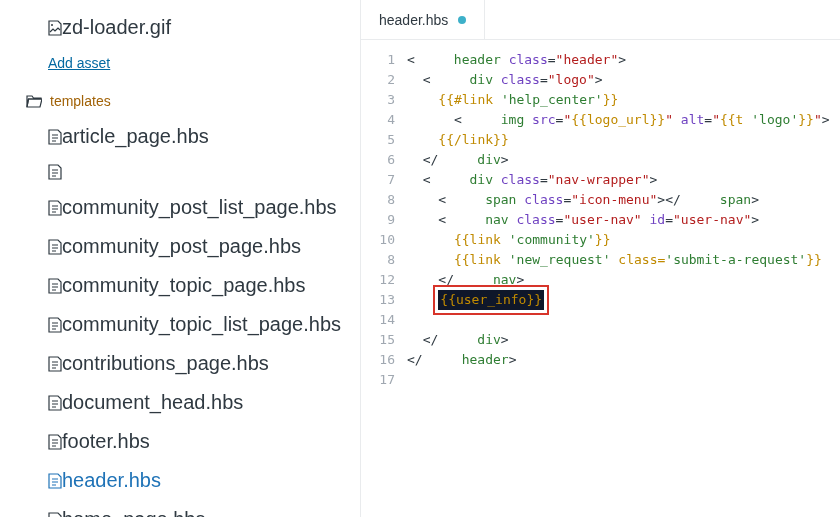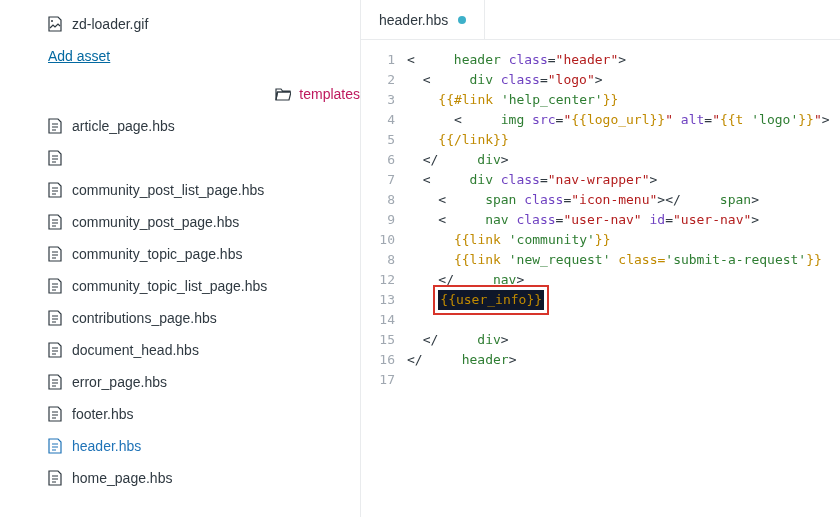--- a/index.html
+++ b/index.html
@@ -16,45 +16,44 @@
     .sidebar {
       width: 360px;
       padding: 8px 0 0 0;
       overflow-y: auto;
     }
     .asset-item, .file-item {
       display: flex;
       align-items: center;
       padding: 8px 0 8px 48px;
       cursor: pointer;
-      font-size: 14px;
-      color: #2f3941;
-      gap: 10px;
+      font-size: 20px;
+      color: #2f3941;
+      gap: 0;
     }
     .asset-item .icon, .file-item .icon, .folder-row .icon {
       flex-shrink: 0;
       display: inline-flex;
       align-items: center;
     }
     .add-asset {
       padding: 8px 0 14px 48px;
       color: #0369a1;
       text-decoration: underline;
       cursor: pointer;
       font-size: 14px;
     }
     .folder-row {
       display: flex;
       align-items: center;
       padding: 8px 0 8px 26px;
       gap: 8px;
       font-size: 14px;
-      color: #be185d;
-      cursor: pointer;
-      justify-content: flex-end;
+      color: #a16207;
+      cursor: pointer;
     }
     .file-item.active {
       color: #1f73b7;
     }
     .file-item.active svg path,
     .file-item.active svg rect { stroke: #1f73b7; }
     .editor-pane {
       flex: 1;
       display: flex;
       flex-direction: column;
@@ -208,29 +207,20 @@
         <span>contributions_page.hbs</span>
       </div>
       <div class="file-item">
         <span class="icon">
           <svg width="14" height="16" viewBox="0 0 14 16" fill="none">
             <path d="M1 1h9l3 3v11H1V1z" stroke="#2f3941" stroke-width="1.2" fill="none"></path>
             <path d="M4 6h6M4 9h6M4 12h4" stroke="#2f3941" stroke-width="1.2"></path>
           </svg>
         </span>
         <span>document_head.hbs</span>
-      </div>
-      <div class="file-item">
-        <span class="icon">
-          <svg width="14" height="16" viewBox="0 0 14 16" fill="none">
-            <path d="M1 1h9l3 3v11H1V1z" stroke="#2f3941" stroke-width="1.2" fill="none"></path>
-            <path d="M4 6h6M4 9h6M4 12h4" stroke="#2f3941" stroke-width="1.2"></path>
-          </svg>
-        </span>
-        <span>error_page.hbs</span>
       </div>
       <div class="file-item">
         <span class="icon">
           <svg width="14" height="16" viewBox="0 0 14 16" fill="none">
             <path d="M1 1h9l3 3v11H1V1z" stroke="#2f3941" stroke-width="1.2" fill="none"></path>
             <path d="M4 6h6M4 9h6M4 12h4" stroke="#2f3941" stroke-width="1.2"></path>
           </svg>
         </span>
         <span>footer.hbs</span>
       </div>

